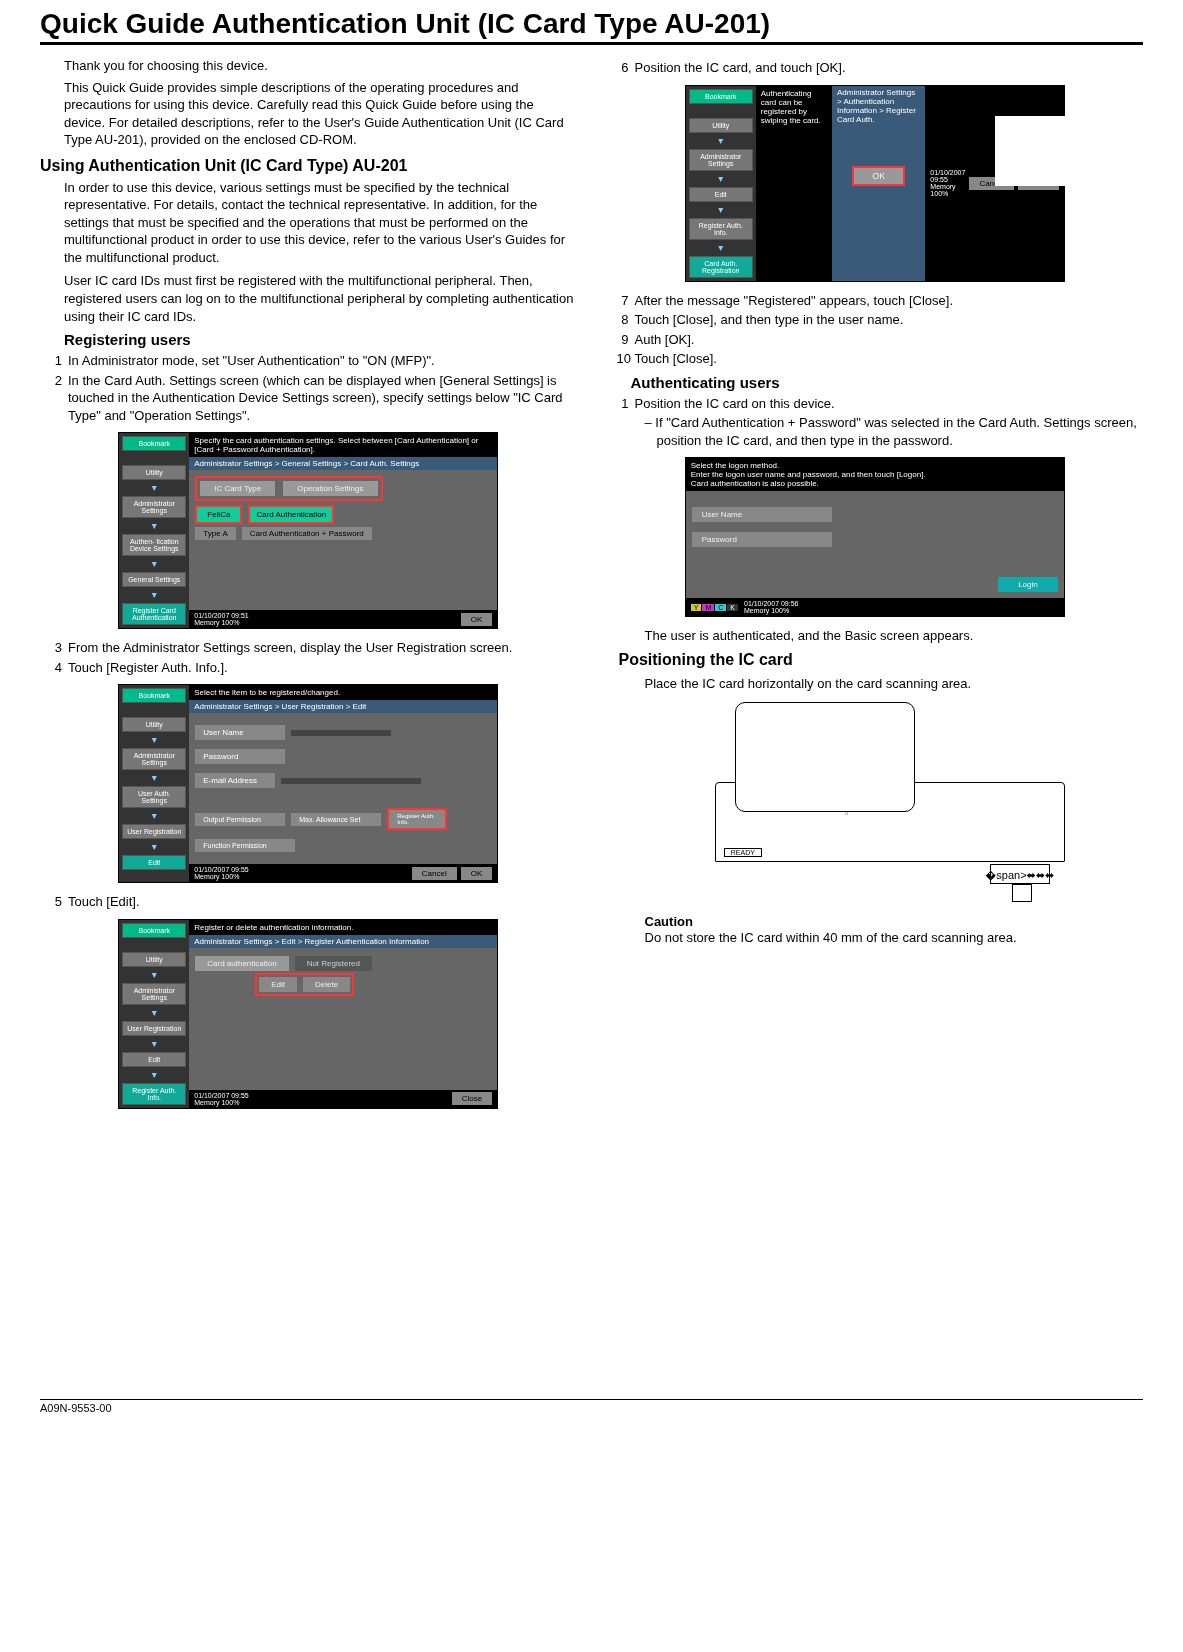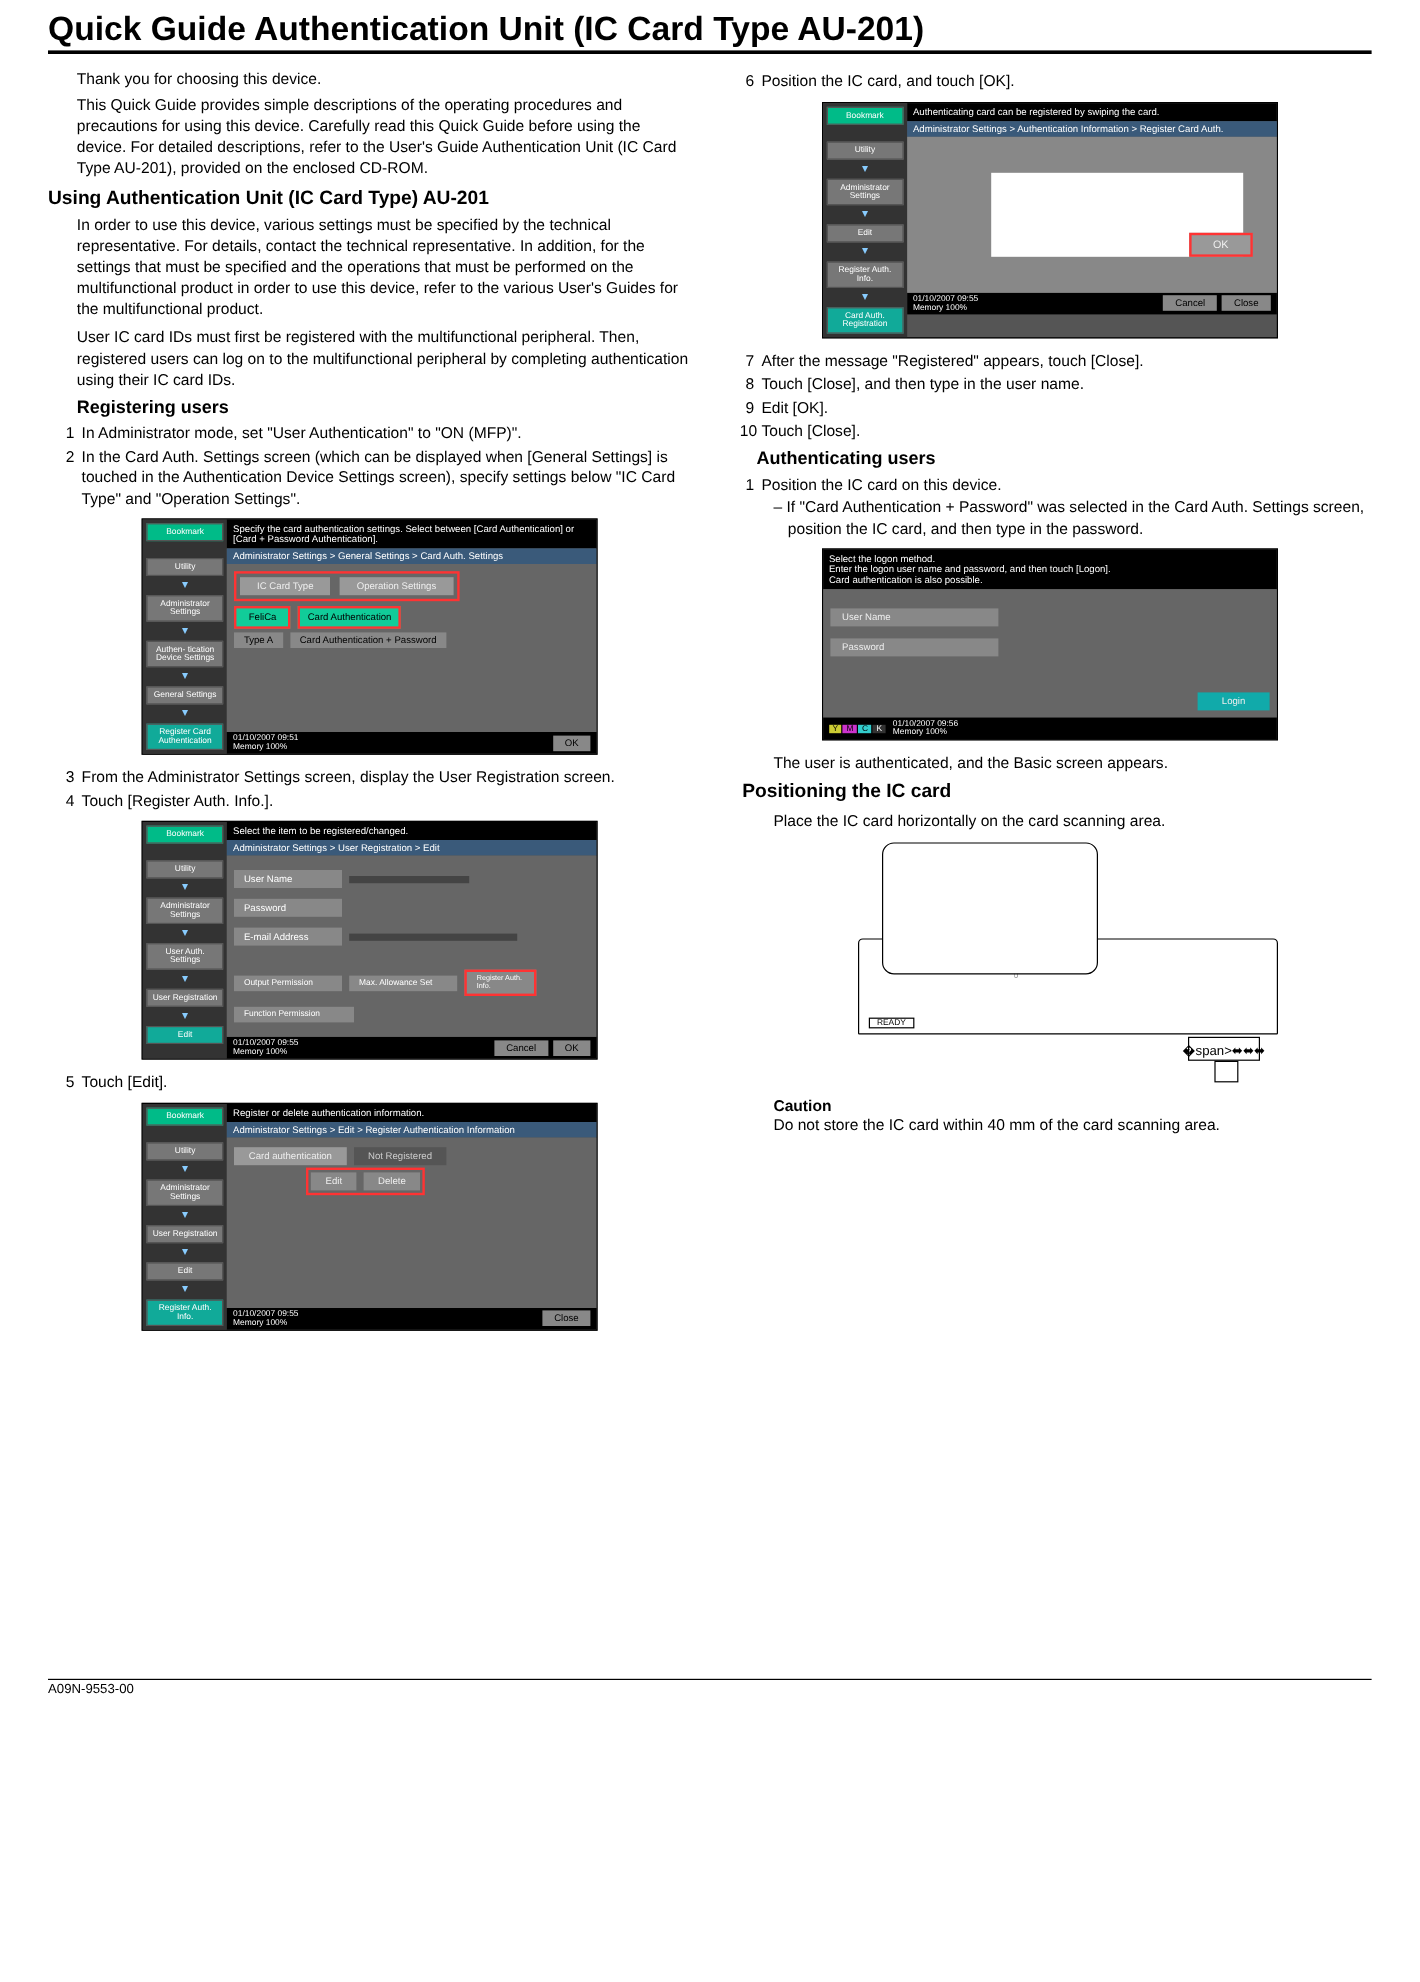--- a/index.html
+++ b/index.html
@@ -358,21 +358,21 @@
             <div class="ss-crumb">Administrator Settings &gt; User Registration &gt; Edit</div>
             <div class="ss-main">
               <div class="ss-row">
                   <div class="ss-field" style="width:90px">User Name</div>
                   <div class="ss-field dk" style="width:100px"></div>
                 </div>
               <div class="ss-row">
                   <div class="ss-field" style="width:90px">Password</div>
                 </div>
               <div class="ss-row">
-                  <div class="ss-field" style="width:90px">E-mail Address</div>
+                  <div class="ss-field" style="width:80px">E-mail Address</div>
                   <div class="ss-field dk" style="width:140px"></div>
                 </div>
               <div class="ss-row" style="margin-top:14px">
                 <div class="ss-field" style="width:90px;font-size:7px">Output Permission</div>
                 <div class="ss-field" style="width:90px;font-size:7px">Max. Allowance Set</div>
                 <div class="ss-field ss-redbox" style="width:60px;font-size:6px">Register Auth. Info.</div>
               </div>
               <div class="ss-row">
                   <div class="ss-field" style="width:100px;font-size:7px">Function Permission</div>
                 </div>
@@ -448,21 +448,21 @@
             <div class="ss-side-btn">Utility</div>
             <div class="ss-arrow">▾</div>
             <div class="ss-side-btn">Administrator Settings</div>
             <div class="ss-arrow">▾</div>
             <div class="ss-side-btn">Edit</div>
             <div class="ss-arrow">▾</div>
             <div class="ss-side-btn">Register Auth. Info.</div>
             <div class="ss-arrow">▾</div>
             <div class="ss-side-btn teal">Card Auth. Registration</div>
           </div>
-          <div style="flex:1;display:flex;flex-direction:column">
+          <div style="flex:1;display:flex;flex-direction:row">
             <div class="ss-head">Authenticating card can be registered by swiping the card.</div>
             <div class="ss-crumb">Administrator Settings &gt; Authentication Information &gt; Register Card Auth.</div>
             <div class="ss4-area">
               <div class="ss4-white"></div>
               <div class="ss4-ok">OK</div>
             </div>
             <div class="ss-foot">
               <div class="ss-foot-left">
                 <div>01/10/2007   09:55</div>
                 <div>Memory        100%</div>
@@ -477,21 +477,21 @@
       <div class="ol-step">
           <div class="ol-num">7</div>
           <div class="ol-text">After the message "Registered" appears, touch [Close].</div>
         </div>
       <div class="ol-step">
           <div class="ol-num">8</div>
           <div class="ol-text">Touch [Close], and then type in the user name.</div>
         </div>
       <div class="ol-step">
           <div class="ol-num">9</div>
-          <div class="ol-text">Edit [OK].</div>
+          <div class="ol-text">Auth [OK].</div>
         </div>
       <div class="ol-step">
           <div class="ol-num">10</div>
           <div class="ol-text">Touch [Close].</div>
         </div>
 
       <h3 class="h3">Authenticating users</h3>
       <div class="ol-step">
           <div class="ol-num">1</div>
           <div class="ol-text">Position the IC card on this device.</div>

